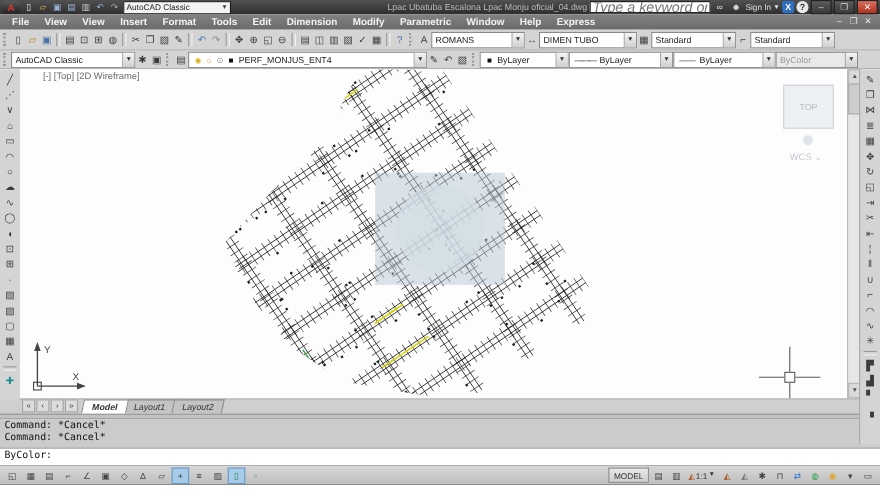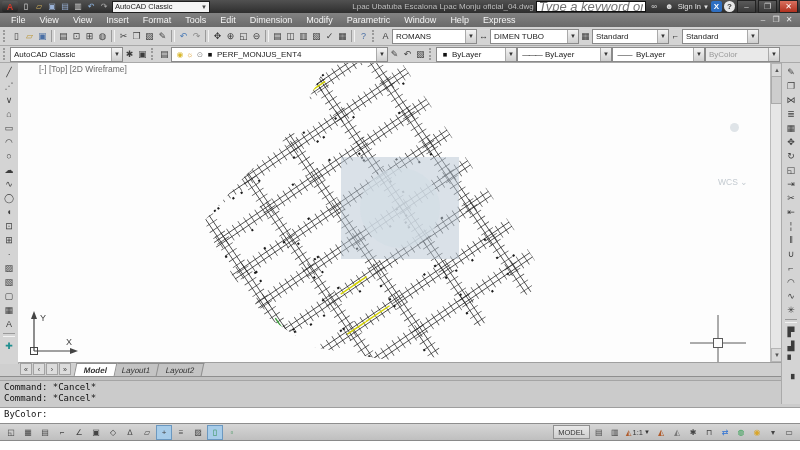--- a/index.html
+++ b/index.html
@@ -22,21 +22,21 @@
   .signin{display:flex;align-items:center;gap:2px;color:#e2e2e2;font-size:7.5px;}
   .xchg{width:11px;height:11px;background:#2f6fc2;color:#fff;border-radius:2px;font-size:8px;font-weight:bold;
         display:inline-flex;align-items:center;justify-content:center;}
   .help-circ{width:11px;height:11px;border-radius:50%;background:#e8e8e8;color:#333;font-size:8px;font-weight:bold;
         display:inline-flex;align-items:center;justify-content:center;}
   .winbtn{width:17px;height:11px;display:inline-flex;align-items:center;justify-content:center;
           font-size:8px;color:#ddd;background:linear-gradient(#5a5a5a,#3a3a3a);border:1px solid #222;}
   .winbtn.close{background:linear-gradient(#d9715f,#b0301e);color:#fff;}
   
   .menubar{height:14px;background:linear-gradient(#828282,#6a6a6a);display:flex;align-items:flex-end;
-           font-size:9px;color:#f4f4f4;padding-left:4px;}
+           font-size:9px;color:#f4f4f4;padding-left:4px;font-weight:bold;}
   .menu-item{padding:0 7px;height:14px;display:inline-flex;align-items:center;}
   .mdi{margin-left:auto;display:flex;gap:1px;padding-right:3px;color:#e8e8e8;font-size:8px;}
   .mdi span{width:12px;text-align:center;}
   
   .toolrow{background:#d4d4d4;border-bottom:1px solid #a9a9a9;display:flex;align-items:center;padding:0 1px;}
   .row1{height:18px;}
   .row2{height:16px;}
   .icon{width:13px;height:14px;display:inline-flex;align-items:center;justify-content:center;
         font-size:9px;color:#3c3c3c;flex:0 0 auto;}
   .sep{width:2px;height:12px;border-left:1px solid #9a9a9a;border-right:1px solid #f2f2f2;margin:0 2px;flex:0 0 auto;}
@@ -56,21 +56,21 @@
   .vstrip.right{right:0;height:339px;border-left:1px solid #aaa;z-index:5;}
   .vicon{width:15px;height:14px;display:flex;align-items:center;justify-content:center;font-size:9px;color:#3c3c3c;flex:0 0 auto;}
   .vstrip .sep{width:12px;height:2px;border:none;border-top:1px solid #9a9a9a;border-bottom:1px solid #f2f2f2;margin:2px 0;}
   .canvas{position:absolute;left:18px;top:0;width:752px;height:299px;background:#fdfdfd;overflow:hidden;}
   .vp-label{position:absolute;left:21px;top:1px;font-size:8.5px;color:#6b6b6b;z-index:4;}
   .viewcube{position:absolute;left:694px;top:14px;width:44px;height:38px;border:1px solid #cdd2d6;
             background:rgba(232,236,239,.75);color:#b3bac0;font-size:8px;display:flex;align-items:center;
             justify-content:center;z-index:4;}
   .compass-dot{position:absolute;left:712px;top:60px;width:9px;height:9px;border-radius:50%;
                background:#dfe4e8;z-index:4;}
-  .wcs{position:absolute;left:700px;top:74px;font-size:8.5px;color:#c3cad0;z-index:4;margin-top:40px;}
+  .wcs{position:absolute;left:700px;top:74px;font-size:8.5px;color:#c3cad0;z-index:4;}
   .crosshair{position:absolute;left:672px;top:252px;width:56px;height:56px;z-index:4;}
   .ucs{position:absolute;left:8px;top:246px;z-index:4;}
   .vscroll{position:absolute;left:770px;top:0;width:12px;height:299px;background:#e6e6e6;border-left:1px solid #bbb;}
   .vscroll .sarr{height:12px;font-size:6px;color:#555;display:flex;align-items:center;justify-content:center;
                  background:#d9d9d9;border:1px solid #b5b5b5;}
   .vscroll .sarr.bottom{position:absolute;bottom:0;left:0;right:0;}
   .vscroll .thumb{position:absolute;top:13px;left:0;width:11px;height:26px;background:#cdcdcd;border:1px solid #aaa;}
   
   .tabrow{height:13px;background:#cfcfcf;border-top:1px solid #9f9f9f;display:flex;align-items:flex-end;
           font-size:8px;padding-left:20px;}
@@ -905,20 +905,21 @@
               <line x1="-281.5" y1="86.52487578174328" x2="-281.5" y2="99.01730665425646" stroke="#3f9e3f" stroke-width="1.4"></line>
               <line x1="54.5" y1="43.561638949234805" x2="54.5" y2="70.79260731152846" stroke="#3f9e3f" stroke-width="1.4"></line>
               <line x1="-337.5" y1="200.97549441315954" x2="-337.5" y2="221.91198752816393" stroke="#3f9e3f" stroke-width="1.4"></line>
               <line x1="54.5" y1="140.72443957474292" x2="54.5" y2="162.1502969098046" stroke="#3f9e3f" stroke-width="1.4"></line>
               <line x1="222.5" y1="138.84064658956635" x2="222.5" y2="167.66609918683122" stroke="#3f9e3f" stroke-width="1.4"></line>
             </g>
           </g>
           <rect x="323" y="94" width="118" height="102" fill="#b7c5d3" opacity="0.5"></rect>
           <circle cx="382" cy="145" r="40" fill="#d3dde6" opacity="0.75"></circle>
         </svg>
+      <div class="viewcube">TOP</div>
       <div class="compass-dot"></div>
       <div class="wcs">WCS ⌄</div>
       <svg class="crosshair" viewBox="0 0 56 56">
         <line x1="28" y1="0" x2="28" y2="23" stroke="#5a5a5a" stroke-width="1"></line>
         <line x1="28" y1="33" x2="28" y2="56" stroke="#5a5a5a" stroke-width="1"></line>
         <line x1="0" y1="28" x2="23" y2="28" stroke="#5a5a5a" stroke-width="1"></line>
         <line x1="33" y1="28" x2="56" y2="28" stroke="#5a5a5a" stroke-width="1"></line>
         <rect x="23.5" y="23.5" width="9" height="9" fill="none" stroke="#5a5a5a" stroke-width="1"></rect>
       </svg>
       <svg class="ucs" width="54" height="50" viewBox="0 0 54 50">

